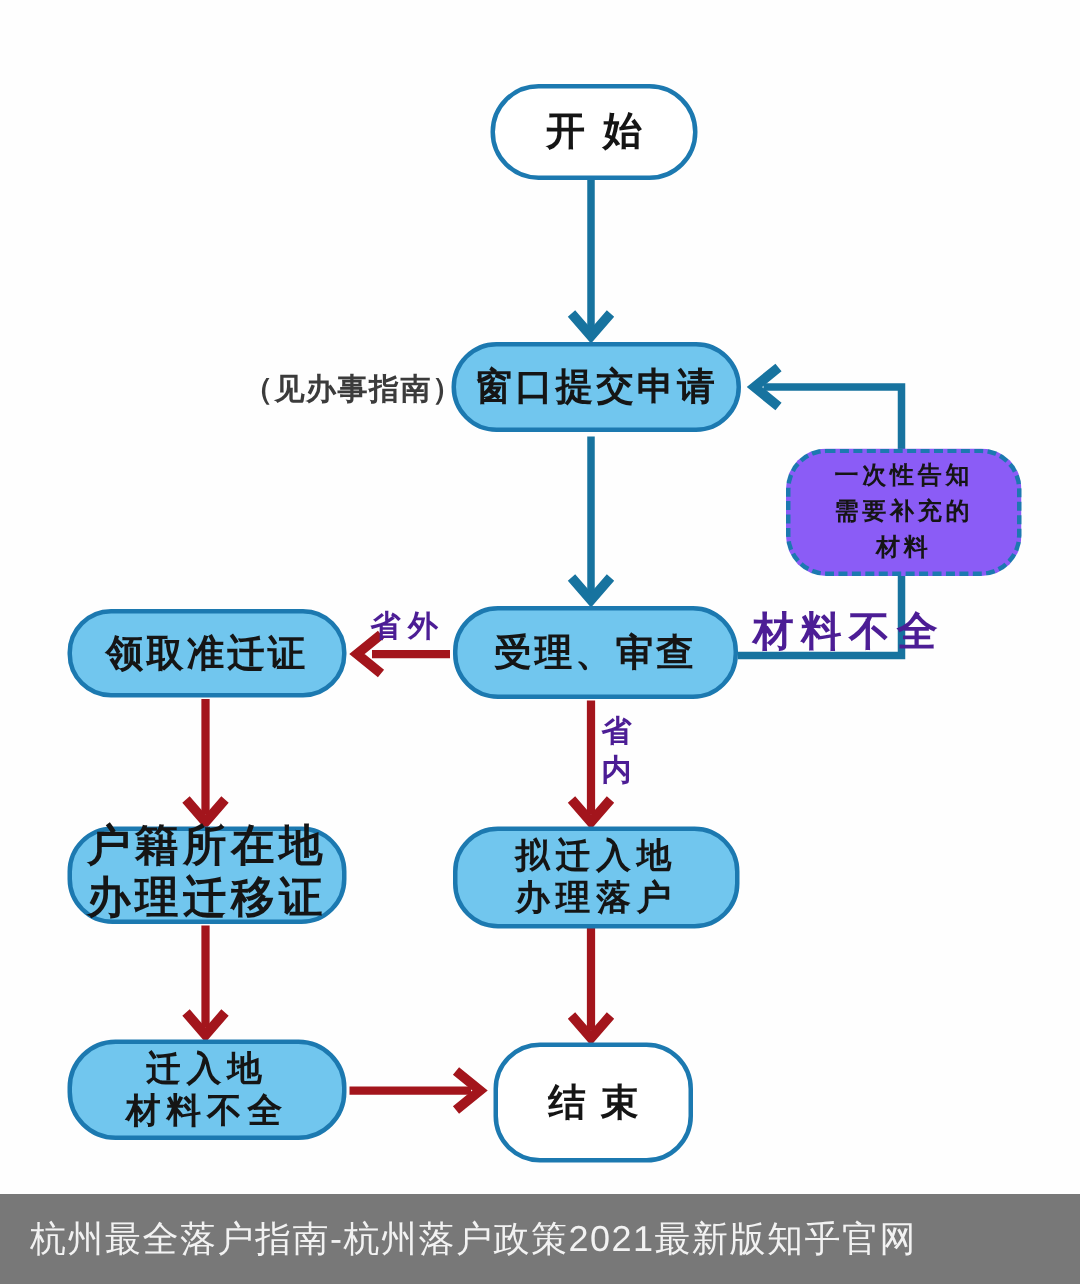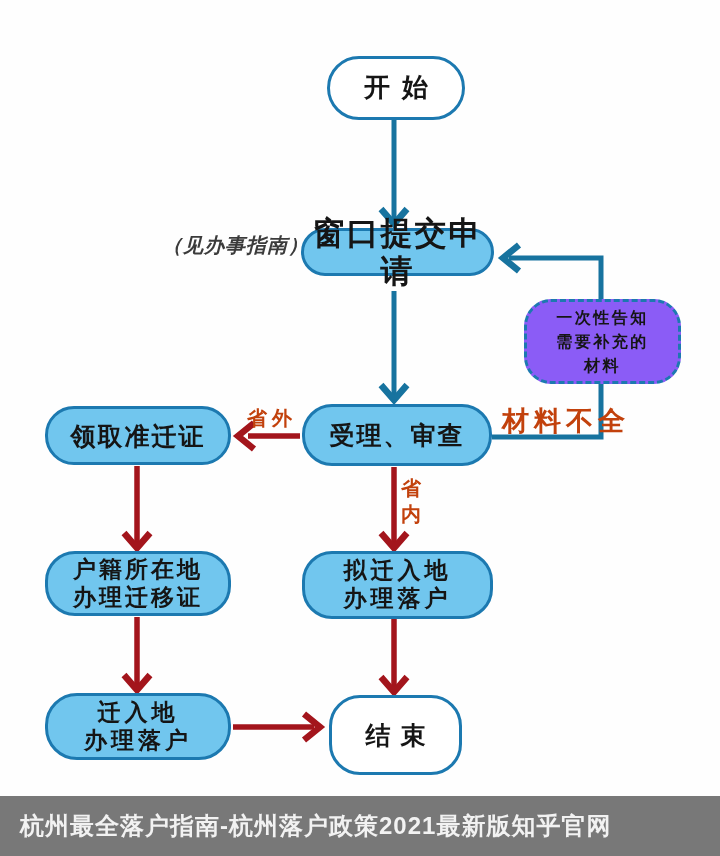--- a/index.html
+++ b/index.html
@@ -40,21 +40,21 @@
   }
   .node.terminal { background: #ffffff; }
   .node.note {
     background: #8b5cf6;
     border: 3px dashed #1c79b0;
     z-index: 3;
     line-height: 1.5;
   }
   .edge-label {
     position: absolute;
-    color: #c2410c;
+    color: #4c1d95;
     font-weight: bold;
     z-index: 2;
     white-space: pre-line;
     line-height: 1.3;
   }
   .guide-label {
     position: absolute;
     color: #3b3b3b;
     font-weight: 600;
     z-index: 2;
@@ -68,21 +68,21 @@
     background: #787878;
     display: flex;
     align-items: center;
     box-sizing: border-box;
     padding-left: 20px;
     z-index: 4;
   }
   .caption-bar .caption-text {
     color: #f2f2f2;
     font-size: 24px;
-    font-weight: bold;
+    font-weight: normal;
     letter-spacing: 1px;
   }
 </style>
 </head>
 <body>
 
 <div class="stage">
 
   <svg class="arrows" viewBox="0 0 720 856">
 
@@ -120,42 +120,42 @@
       <polyline class="head" points="381,677 394,692 407,677"></polyline>
     </g>
     <g class="red">
       <line class="shaft" x1="233" y1="727" x2="314" y2="727"></line>
       <polyline class="head" points="304,714 320,727 304,740"></polyline>
     </g>
   </svg>
 
   <div class="node terminal" style="left:327px; top:56px; width:138px; height:64px; border-radius:32px; font-size:26px; letter-spacing:12px; padding-left:12px;">开始</div>
 
-  <div class="node" style="left:301px; top:228px; width:193px; height:48px; border-radius:30px; font-size:32px; letter-spacing:2px;">窗口提交申请</div>
+  <div class="node" style="left:301px; top:228px; width:193px; height:60px; border-radius:30px; font-size:25px; letter-spacing:2px;">窗口提交申请</div>
 
   <div class="node note" style="left:524px; top:299px; width:157px; height:85px; border-radius:27px; font-size:16px; letter-spacing:2.5px;">一次性告知
 需要补充的
 材料</div>
 
   <div class="node" style="left:45px; top:406px; width:186px; height:59px; border-radius:29px; font-size:25px; letter-spacing:2px;">领取准迁证</div>
 
   <div class="node" style="left:302px; top:404px; width:190px; height:62px; border-radius:30px; font-size:25px; letter-spacing:2px;">受理、审查</div>
 
-  <div class="node" style="left:45px; top:551px; width:186px; height:65px; border-radius:30px; font-size:23px; letter-spacing:3px;">户籍所在地
+  <div class="node" style="left:45px; top:551px; width:186px; height:65px; border-radius:30px; font-size:29px; letter-spacing:3px;font-family:Liberation Mono, monospace;">户籍所在地
 办理迁移证</div>
 
   <div class="node" style="left:302px; top:551px; width:191px; height:68px; border-radius:30px; font-size:23px; letter-spacing:4px;">拟迁入地
 办理落户</div>
 
   <div class="node" style="left:45px; top:693px; width:186px; height:67px; border-radius:32px; font-size:23px; letter-spacing:4px;">迁入地
-办理落户</div>
+材料不全</div>
 
   <div class="node terminal" style="left:329px; top:695px; width:133px; height:80px; border-radius:31px; font-size:25px; letter-spacing:10px; padding-left:10px;">结束</div>
 
-  <div class="guide-label" style="left:162px; top:232px;font-style:italic;">（见办事指南）</div>
+  <div class="guide-label" style="left:162px; top:246px;">（见办事指南）</div>
 
   <div class="edge-label" style="left:247px; top:405px; font-size:20px; letter-spacing:5px;">省外</div>
 
   <div class="edge-label" style="left:502px; top:404px; font-size:27px; letter-spacing:5px;">材料不全</div>
 
   <div class="edge-label" style="left:401px; top:475px; font-size:20px; text-align:center;">省
 内</div>
 
   <div class="caption-bar">
     <span class="caption-text">杭州最全落户指南-杭州落户政策2021最新版知乎官网</span>

